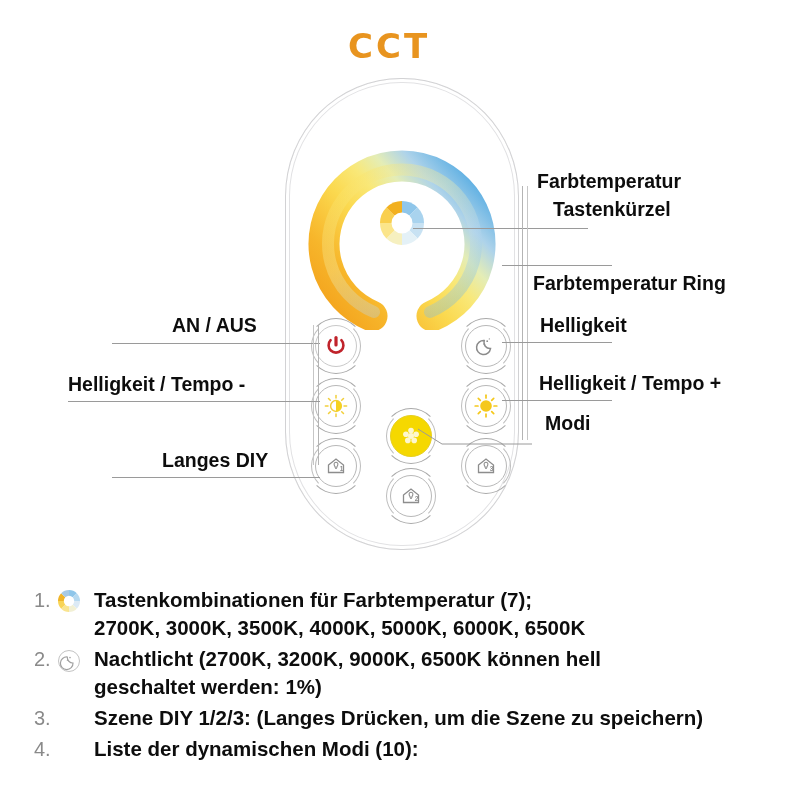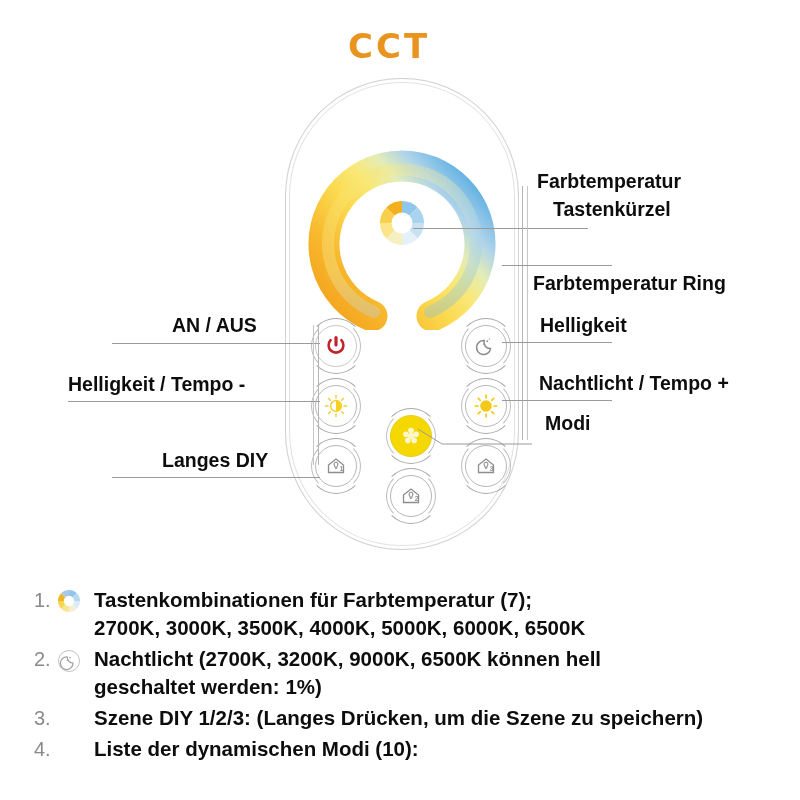--- a/index.html
+++ b/index.html
@@ -298,21 +298,21 @@
   <div class="abs label" style="left:537px;top:170px;">Farbtemperatur</div>
   <div class="abs label" style="left:553px;top:198px;">Tastenkürzel</div>
 
   <div class="abs leader" style="left:502px;top:265px;width:110px;"></div>
   <div class="abs label" style="left:533px;top:240px;margin-top:32px;">Farbtemperatur Ring</div>
 
   <div class="abs leader" style="left:502px;top:342px;width:110px;"></div>
   <div class="abs label" style="left:540px;top:314px;">Helligkeit</div>
 
   <div class="abs leader" style="left:502px;top:400px;width:110px;"></div>
-  <div class="abs label" style="left:539px;top:372px;">Nachtlicht / Tempo +</div>
+  <div class="abs label" style="left:539px;top:372px;">Helligkeit / Tempo +</div>
 
   <svg class="abs" style="left:418px;top:425px;" width="115" height="25">
     <path d="M0 4 L24 19 L114 19" stroke="#9a9a9a" stroke-width="1" fill="none"></path>
   </svg>
   <div class="abs label" style="left:545px;top:412px;">Modi</div>
 
   <div class="abs leader" style="left:112px;top:343px;width:208px;"></div>
   <div class="abs leader-v" style="left:318px;top:325px;height:140px;"></div>
   <div class="abs leader-v" style="left:313px;top:325px;height:140px;background:#c6c6c6;"></div>
   <div class="abs label" style="left:172px;top:314px;">AN / AUS</div>

